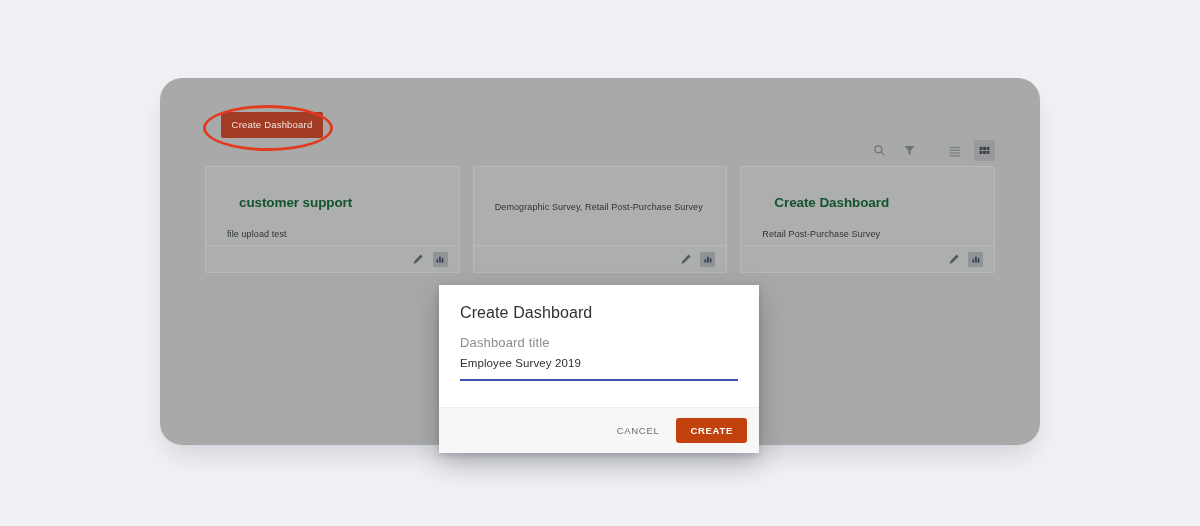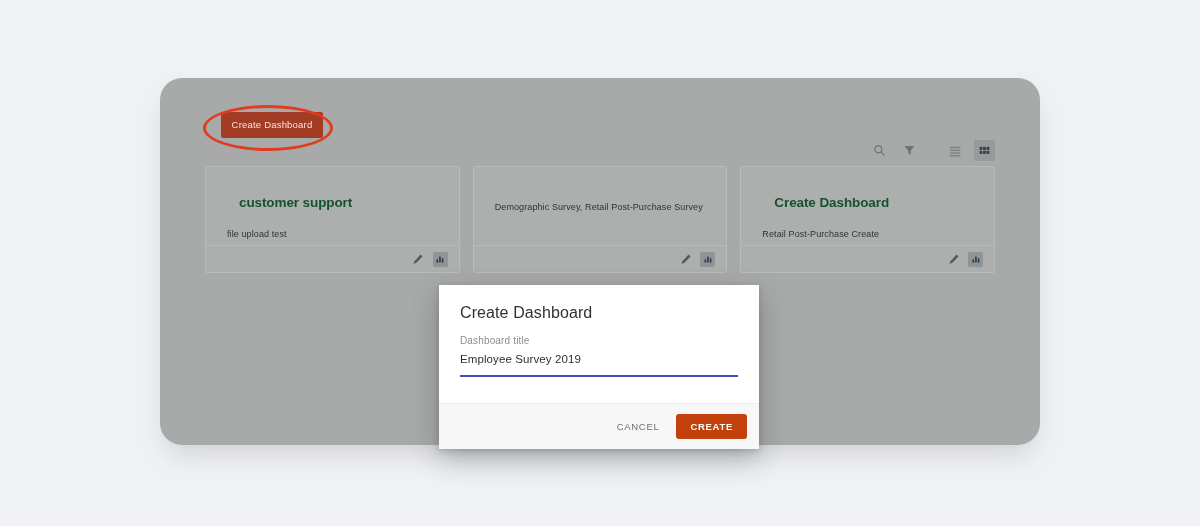--- a/index.html
+++ b/index.html
@@ -147,21 +147,21 @@
     padding: 19px 21px 26px 21px;
   }
   .modal-title {
     font-size: 16px;
     color: #2f3136;
     margin: 0 0 13px 0;
     font-weight: normal;
     letter-spacing: .1px;
   }
   .field-label {
-    font-size: 10px;
+    font-size: 13px;
     color: #8a8d93;
     letter-spacing: .15px;
     margin-bottom: 3px;
   }
   .field-input-wrap {
     border-bottom: 2px solid #3f51b5;
     padding-bottom: 8px;
   }
   .field-input {
     border: none;
@@ -292,21 +292,21 @@
             <rect x="6.6" y="4.2" width="2.6" height="9.5" fill="#2b3d52"></rect>
             <rect x="10.8" y="6.8" width="2.6" height="6.9" fill="#2b3d52"></rect>
           </svg>
         </div>
       </div>
     </div>
 
     <div class="card">
       <div class="card-body">
         <div class="card-title">Create Dashboard</div>
-        <div class="card-sub">Retail Post-Purchase Create</div>
+        <div class="card-sub">Retail Post-Purchase Survey</div>
       </div>
       <div class="card-footer">
         <div class="fi">
           <svg width="12" height="12" viewBox="0 0 16 16">
             <path d="M11.4 1.9 L14.1 4.6 L5.5 13.2 L2 14.4 L3.2 10.9 Z" fill="#555a60"></path>
           </svg>
         </div>
         <div class="fi boxed">
           <svg width="10" height="10" viewBox="0 0 16 16">
             <rect x="2.4" y="8.5" width="2.6" height="5.2" fill="#2b3d52"></rect>

